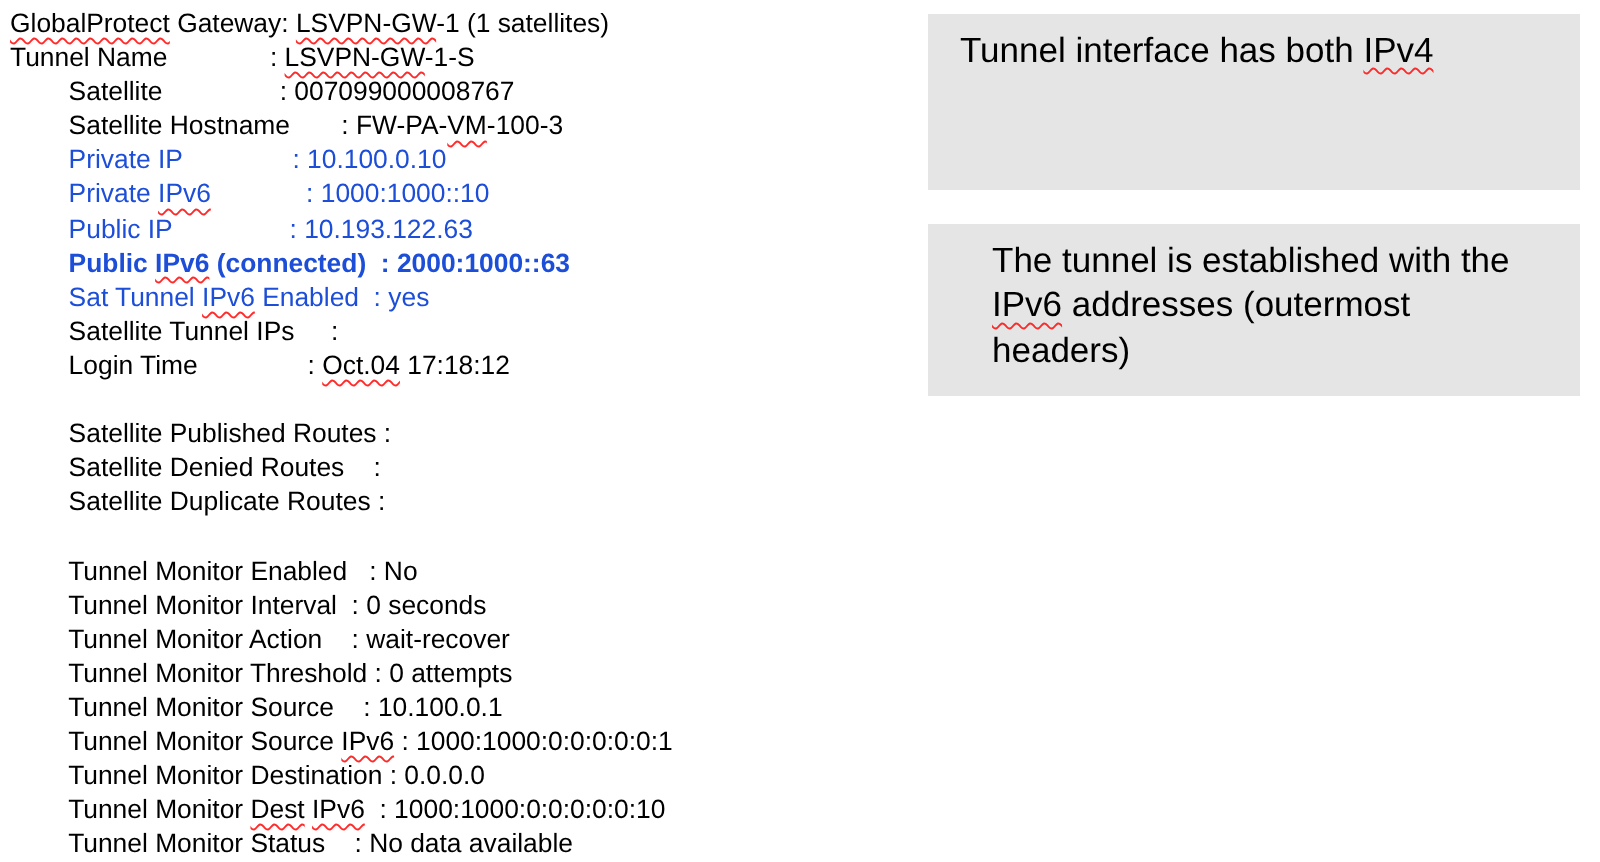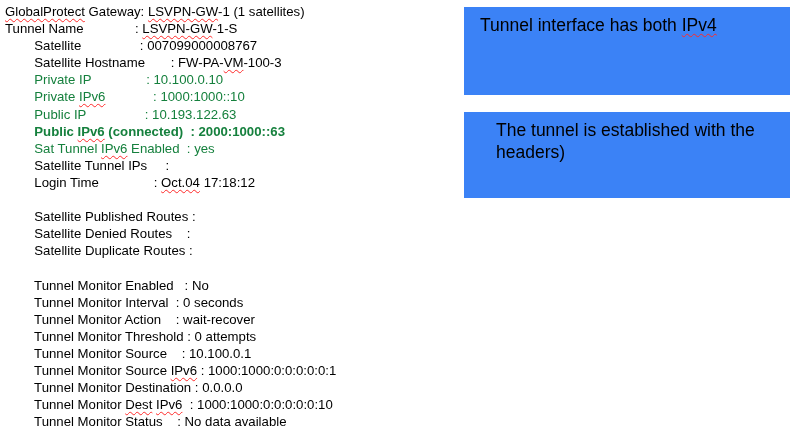--- a/index.html
+++ b/index.html
@@ -10,41 +10,41 @@
     background: #ffffff;
     font-family: "Liberation Sans", sans-serif;
   }
   .terminal {
     position: absolute; left: 5px; top: 3px;
     font-family: Liberation Sans, sans-serif;
     font-size: 13.2px; line-height: 17.1px;
     color: #000000; white-space: pre;
   }
   .tline { height: 17.1px; }
-  .tline.red  { color: #15803d; }
+  .tline.red  { color: #1d4ed8; }
   .tline.bold { font-weight: bold; }
   .sq {
     text-decoration-line: underline;
     text-decoration-style: wavy;
     text-decoration-color: #ff2a2a;
     text-decoration-thickness: 1px;
     text-underline-offset: 2px;
   }
   .callout {
     position: absolute; left: 464px; width: 326px;
-    background: #3b82f6; color: #000000;
+    background: #e5e5e5; color: #000000;
     font-family: "Liberation Sans", sans-serif;
     font-size: 17.5px; line-height: 22.4px;
     padding: 7px 8px 0 16px;
     white-space: pre-wrap;
   }
   .callout-1 { top: 7px;   height: 88px; }
   .callout-2 { top: 112px; height: 86px; padding-left: 32px; }
   .cline { min-height: 22.4px; }
 </style>
 </head>
 <body>
 
 <div class="terminal"><div class="tline"><span class="sq">GlobalProtect</span><span> Gateway: </span><span class="sq">LSVPN-GW</span><span>-1 (1 satellites)</span></div><div class="tline"><span>Tunnel Name              : </span><span class="sq">LSVPN-GW</span><span>-1-S</span></div><div class="tline"><span>        Satellite                : 007099000008767</span></div><div class="tline"><span>        Satellite Hostname       : FW-PA-</span><span class="sq">VM</span><span>-100-3</span></div><div class="tline red"><span>        Private IP               : 10.100.0.10</span></div><div class="tline red"><span>        Private </span><span class="sq">IPv6</span><span>             : 1000:1000::10</span></div><div class="tline red"><span>        Public IP                : 10.193.122.63</span></div><div class="tline red bold"><span>        Public </span><span class="sq">IPv6</span><span> (connected)  : 2000:1000::63</span></div><div class="tline red"><span>        Sat Tunnel </span><span class="sq">IPv6</span><span> Enabled  : yes</span></div><div class="tline"><span>        Satellite Tunnel IPs     :</span></div><div class="tline"><span>        Login Time               : </span><span class="sq">Oct.04</span><span> 17:18:12</span></div><div class="tline">&nbsp;</div><div class="tline"><span>        Satellite Published Routes :</span></div><div class="tline"><span>        Satellite Denied Routes    :</span></div><div class="tline"><span>        Satellite Duplicate Routes :</span></div><div class="tline">&nbsp;</div><div class="tline"><span>        Tunnel Monitor Enabled   : No</span></div><div class="tline"><span>        Tunnel Monitor Interval  : 0 seconds</span></div><div class="tline"><span>        Tunnel Monitor Action    : wait-recover</span></div><div class="tline"><span>        Tunnel Monitor Threshold : 0 attempts</span></div><div class="tline"><span>        Tunnel Monitor Source    : 10.100.0.1</span></div><div class="tline"><span>        Tunnel Monitor Source </span><span class="sq">IPv6</span><span> : 1000:1000:0:0:0:0:0:1</span></div><div class="tline"><span>        Tunnel Monitor Destination : 0.0.0.0</span></div><div class="tline"><span>        Tunnel Monitor </span><span class="sq">Dest</span><span> </span><span class="sq">IPv6</span><span>  : 1000:1000:0:0:0:0:0:10</span></div><div class="tline"><span>        Tunnel Monitor Status    : No data available</span></div></div>
 
 <div class="callout callout-1"><div class="cline"><span>Tunnel interface has both </span><span class="sq">IPv4</span></div></div>
 
-<div class="callout callout-2"><div class="cline"><span>The tunnel is established with the</span></div><div class="cline"><span>headers)</span></div></div>
+<div class="callout callout-2"><div class="cline"><span>The tunnel is established with the</span></div><div class="cline"><span class="sq">IPv6</span><span> addresses (outermost</span></div><div class="cline"><span>headers)</span></div></div>
 
 </body></html>

